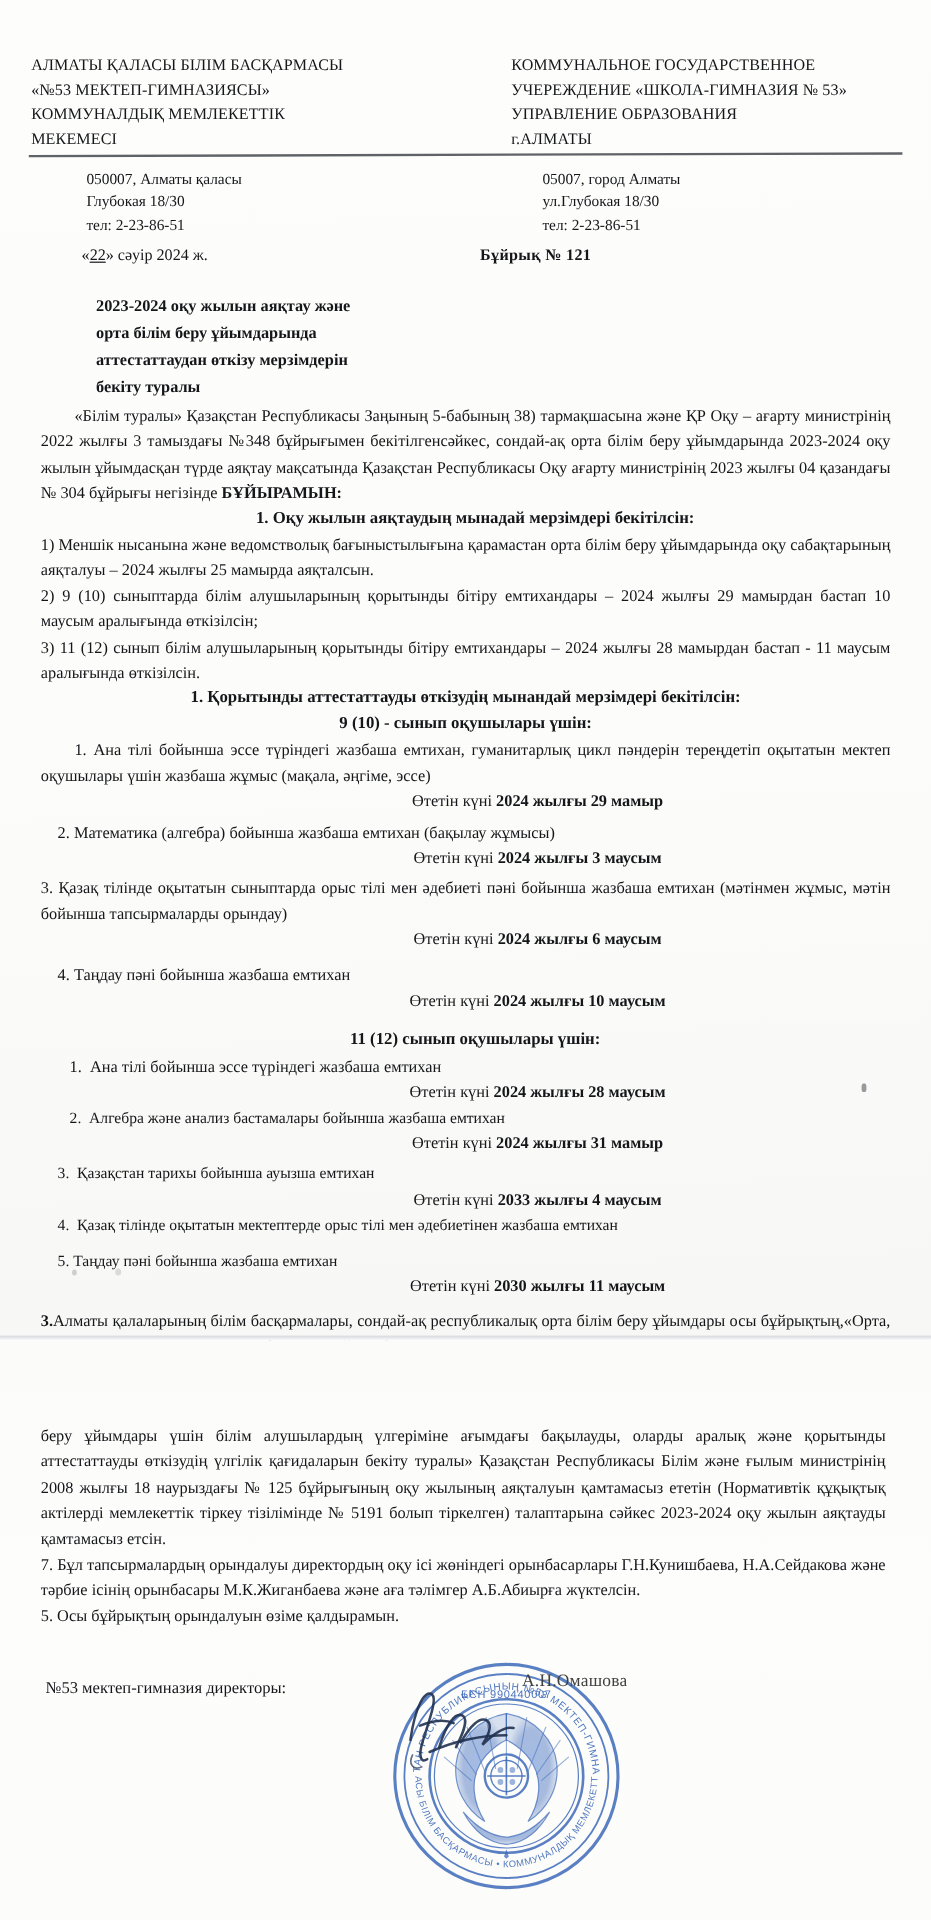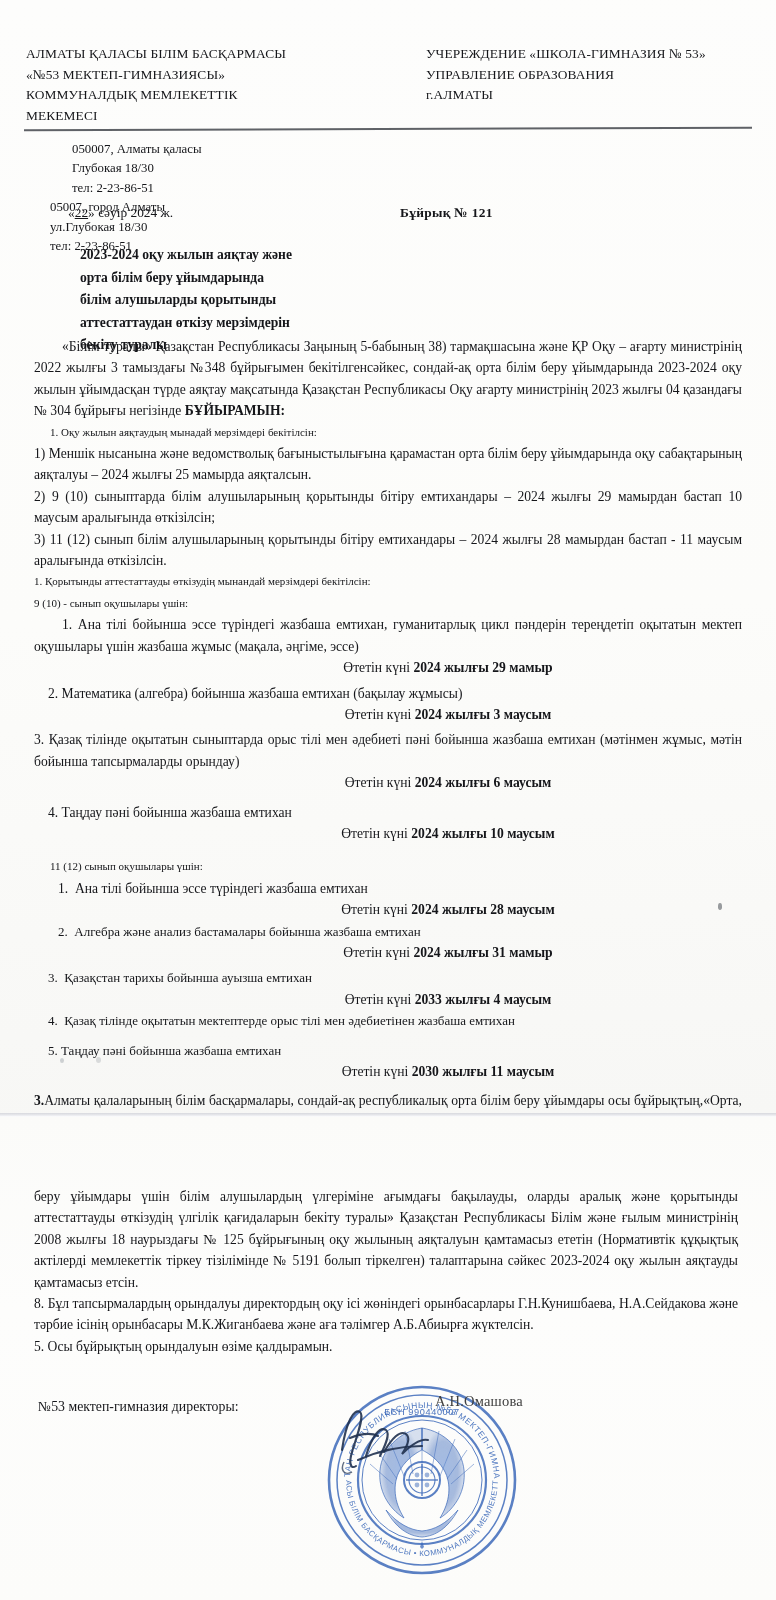--- a/index.html
+++ b/index.html
@@ -71,21 +71,20 @@
 
   
   .addresses {
     position: absolute;
     top: 140px;
     left: 0;
     width: 776px;
     display: flex;
     font-size: 12.8px;
     line-height: 19.4px;
-    flex-direction: column;
   }
   .ad-left { margin-left: 72px; width: 330px; }
   .ad-right { margin-left: 50px; width: 320px; }
   .ad-left div, .ad-right div { white-space: nowrap; }
 
   
   .daterow {
     position: absolute;
     top: 205px;
     left: 0;
@@ -132,22 +131,23 @@
     margin: 0;
     text-align: justify;
     text-indent: 0;
   }
   p.just.ind { text-indent: 28px; }
   p.flat { margin: 0; text-align: left; }
   .b { font-weight: bold; }
 
   .sec-h {
     margin: 0;
-    font-weight: normal;
-    font-size: 11px;
+    font-weight: bold;
+    font-size: 14px;
+    text-align: center;
   }
   .sec-h.i1 { padding-left: 16px; }
 
   .item {
     margin: 0;
     text-align: left;
   }
   .item.i1 { padding-left: 14px; }
   .item.i2 { padding-left: 24px; }
 
@@ -243,20 +243,21 @@
 <div class="page" id="page-one"></div>
 
 <div class="letterhead">
   <div class="lh-col lh-left">
     <div>АЛМАТЫ ҚАЛАСЫ БІЛІМ БАСҚАРМАСЫ</div>
     <div>«№53 МЕКТЕП-ГИМНАЗИЯСЫ»</div>
     <div>КОММУНАЛДЫҚ МЕМЛЕКЕТТІК</div>
     <div>МЕКЕМЕСІ</div>
   </div>
   <div class="lh-col lh-right">
+    <div>КОММУНАЛЬНОЕ ГОСУДАРСТВЕННОЕ</div>
     <div>УЧЕРЕЖДЕНИЕ «ШКОЛА-ГИМНАЗИЯ № 53»</div>
     <div>УПРАВЛЕНИЕ ОБРАЗОВАНИЯ</div>
     <div>г.АЛМАТЫ</div>
   </div>
 </div>
 
 <div class="rule"></div>
 
 <div class="addresses">
   <div class="ad-left">
@@ -272,21 +273,20 @@
 </div>
 
 <div class="daterow">
   <div class="dt"><span>«</span><u>22</u><span>» сәуір  2024 ж.</span></div>
   <div class="ord">Бұйрық   № 121</div>
 </div>
 
 <div class="subject">
   <div>2023-2024 оқу жылын аяқтау және</div>
   <div>орта білім беру ұйымдарында</div>
-  <div>білім алушыларды қорытынды</div>
   <div>аттестаттаудан өткізу мерзімдерін</div>
   <div>бекіту туралы</div>
 </div>
 
 <div class="body-text" id="body-one">
 
   <p class="just ind"><span>«Білім туралы» Қазақстан Республикасы Заңының 5-бабының 38) тармақшасына және ҚР Оқу – ағарту министрінің 2022 жылғы 3 тамыздағы №348 бұйрығымен бекітілгенсәйкес, сондай-ақ орта білім беру ұйымдарында 2023-2024 оқу жылын ұйымдасқан түрде аяқтау мақсатында Қазақстан Республикасы Оқу ағарту министрінің 2023 жылғы 04 қазандағы № 304 бұйрығы негізінде </span><span class="b">БҰЙЫРАМЫН:</span></p>
 
   <p class="sec-h i1">1. Оқу жылын аяқтаудың мынадай мерзімдері бекітілсін:</p>
   <p class="just">1) Меншік нысанына және ведомстволық бағыныстылығына қарамастан орта білім беру ұйымдарында оқу сабақтарының аяқталуы – 2024 жылғы 25 мамырда аяқталсын.</p>
@@ -337,21 +337,21 @@
 <div class="speck"></div>
 <div class="speck2"></div>
 <div class="speck3"></div>
 
 <div class="page-divider"></div>
 
 <div class="page" id="page-two"></div>
 
 <div class="body-text" id="body-two">
   <p class="just">беру ұйымдары үшін білім алушылардың үлгеріміне ағымдағы бақылауды, оларды аралық және қорытынды аттестаттауды өткізудің үлгілік қағидаларын бекіту туралы» Қазақстан Республикасы Білім және ғылым министрінің 2008 жылғы 18 наурыздағы № 125 бұйрығының оқу жылының аяқталуын қамтамасыз ететін (Нормативтік құқықтық актілерді мемлекеттік тіркеу тізілімінде № 5191 болып тіркелген) талаптарына сәйкес 2023-2024 оқу жылын аяқтауды қамтамасыз етсін.</p>
-  <p class="just">8. Бұл тапсырмалардың орындалуы директордың оқу ісі жөніндегі орынбасарлары Г.Н.Кунишбаева, Н.А.Сейдакова және тәрбие ісінің орынбасары М.К.Жиганбаева  және аға тәлімгер А.Б.Абиырға жүктелсін.</p>
+  <p class="just">7. Бұл тапсырмалардың орындалуы директордың оқу ісі жөніндегі орынбасарлары Г.Н.Кунишбаева, Н.А.Сейдакова және тәрбие ісінің орынбасары М.К.Жиганбаева  және аға тәлімгер А.Б.Абиырға жүктелсін.</p>
   <p class="flat">5. Осы бұйрықтың орындалуын өзіме қалдырамын.</p>
 </div>
 
 <div class="sig-line">№53 мектеп-гимназия директоры:</div>
 <div class="sig-name">А.Н.Омашова</div>
 
 <div class="stamp-wrap">
   <svg width="196" height="196" viewBox="0 0 196 196" xmlns="http://www.w3.org/2000/svg">
     <defs>
       <path id="arcTop" d="M 26,98 A 72,72 0 0 1 170,98"></path>

